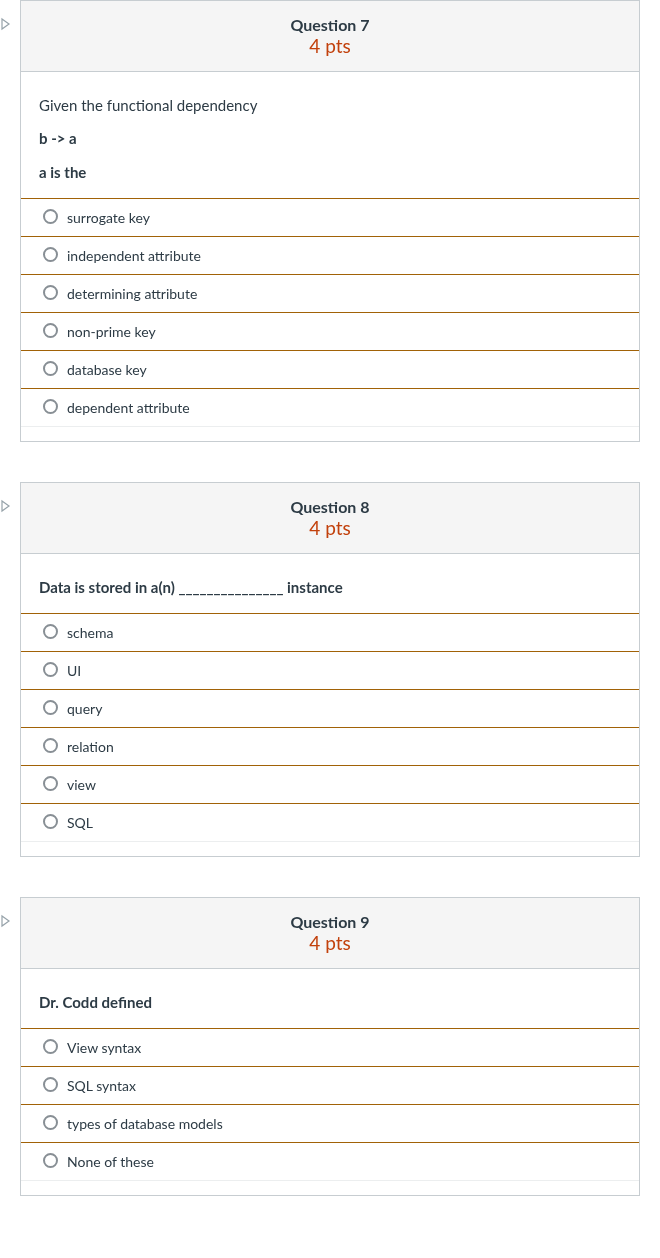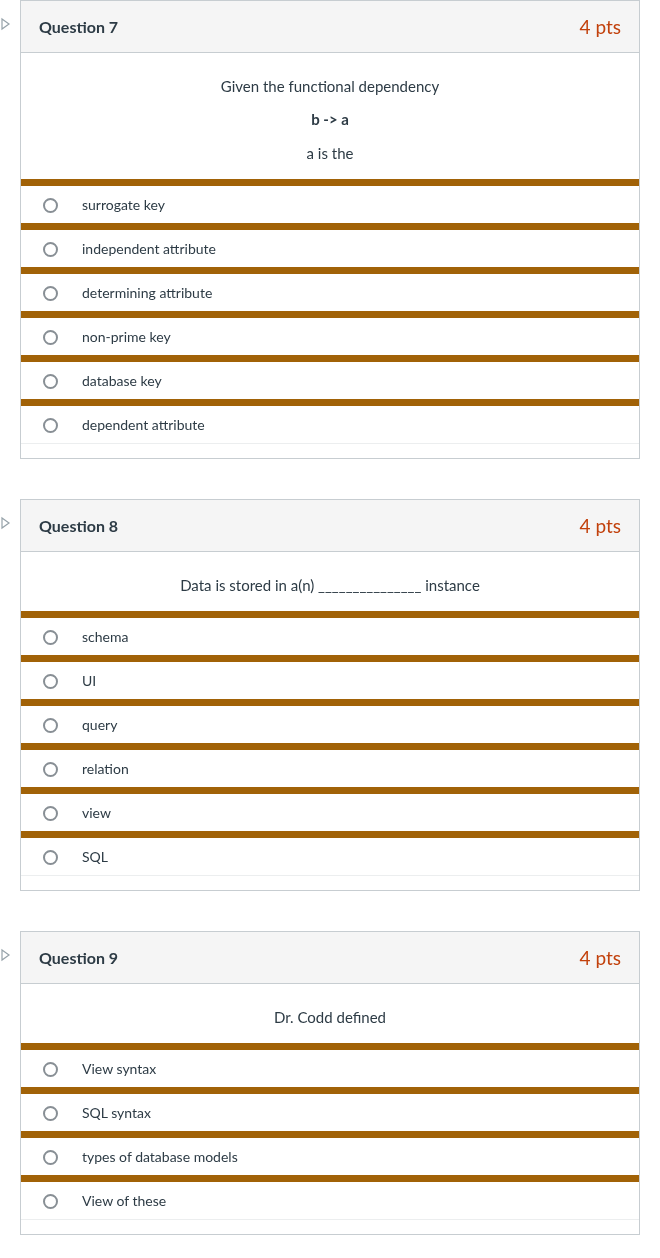--- a/index.html
+++ b/index.html
@@ -26,48 +26,49 @@
     height: 14px;
   }
   .left-marker svg { display:block; }
   .q-header {
     display: flex;
     justify-content: space-between;
     align-items: center;
     background: #f5f5f5;
     border-bottom: 1px solid #c7cdd1;
     padding: 14px 18px;
+    flex-direction: column;
   }
   .q-title {
     font-weight: 700;
     font-size: 16px;
     color: #2d3b45;
   }
   .q-pts {
     font-size: 19px;
     color: #c2410c;
   }
   .q-body {
     padding: 22px 18px 14px 18px;
     font-size: 15px;
     color: #2d3b45;
     line-height: 1.55;
   }
-  .q-body .line { margin-bottom: 10px; text-align: center; }
-  .q-body .line:last-child { margin-bottom: 0; }
+  .q-body .line { margin-bottom: 10px; }
+  .q-body .line:last-child { margin-bottom: 0; font-weight: bold; }
   .fd-bold { font-weight: 700; }
   .answers {
     padding: 0;
   }
   .answer-row {
     display: flex;
-    align-items: flex-end;
-    gap: 24px;
+    align-items: flex-start;
+    gap: 9px;
     padding: 10px 18px 10px 22px;
-    border-top: 7px solid #a16207;
+    border-top: 1px solid #a16207;
     font-size: 14px;
     color: #2d3b45;
     cursor: pointer;
   }
   .answer-row:last-child {
     border-bottom: 1px solid #eceeef;
     margin-bottom: 14px;
   }
   .radio {
     appearance: none;
@@ -192,16 +193,16 @@
     <label class="answer-row">
       <input type="radio" name="q9" class="radio" style="">
       <span>SQL syntax</span>
     </label>
     <label class="answer-row">
       <input type="radio" name="q9" class="radio" style="">
       <span>types of database models</span>
     </label>
     <label class="answer-row">
       <input type="radio" name="q9" class="radio" style="">
-      <span>View of these</span>
+      <span>None of these</span>
     </label>
   </div>
 </div>
 
 </body></html>

